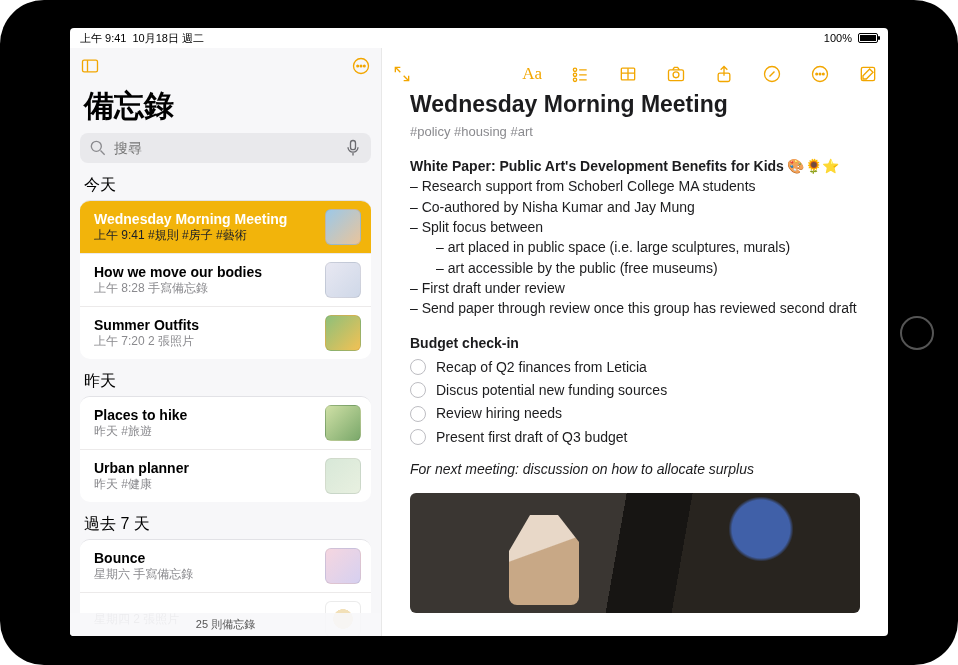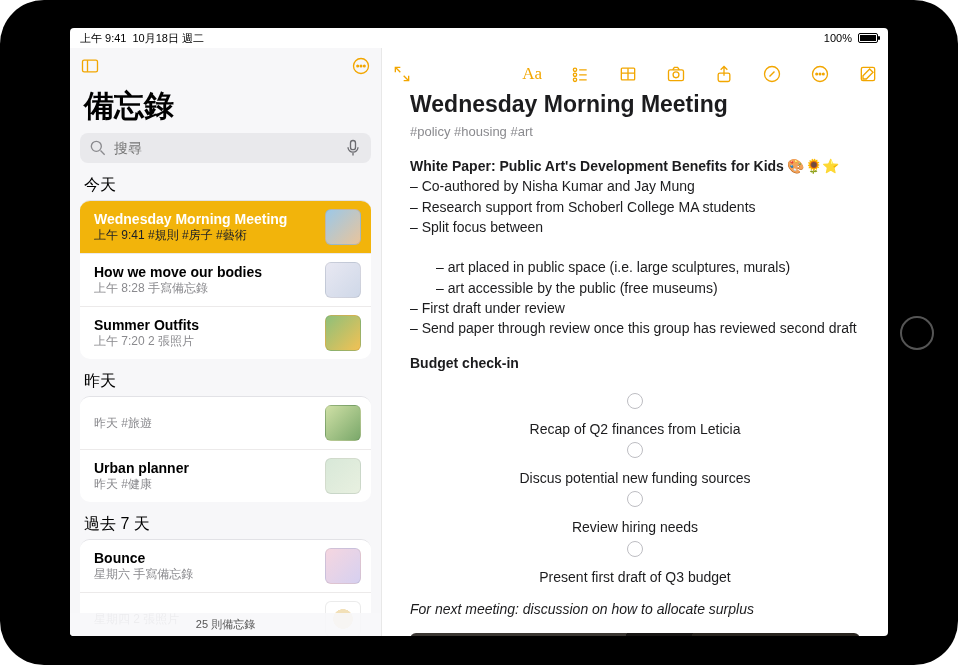--- a/index.html
+++ b/index.html
@@ -79,23 +79,23 @@
   .ed-toolbar .icon{color:#f2a600;}
   .ed-toolbar .Aa{font-family:serif; font-size:17px; color:#f2a600; font-weight:500;}
   
   .note-body { flex:1; overflow:auto; padding:4px 28px 0 28px; font-size:14px; color:#1c1c1e; line-height:1.45;}
   .note-body h1 { font-size:23px; font-weight:700; margin-bottom:2px;}
   .tags { color:#8a8a8e; font-size:13px; margin-bottom:14px;}
   .strong{font-weight:700;}
   .bul{margin-left:0;}
   .bul li{list-style:none;}
   .bul li::before{content:"– "; }
-  .sub{margin-left:26px;margin-top:20px;}
-  .section-head{font-weight:700; margin-top:14px; margin-bottom:20px;}
-  .check{display:flex; align-items:center; gap:10px; margin:3px 0;flex-direction:column;}
+  .sub{margin-left:26px;}
+  .section-head{font-weight:700; margin-top:14px; margin-bottom:4px;}
+  .check{display:flex; align-items:center; gap:10px; margin:3px 0;}
   .check .circle{width:16px;height:16px;border:1.5px solid #bdbdc2;border-radius:50%;flex-shrink:0;}
   .ital{font-style:italic; margin-top:12px;}
   .photo {
     margin-top:14px; height:120px; border-radius:6px;
     background:
       radial-gradient(circle at 78% 30%, #4060a8 0 8%, transparent 9%),
       linear-gradient(100deg,#3a3632 0 46%, #171513 46% 60%, #28241f 60% 100%);
     position:relative; overflow:hidden;
   }
   .photo::after{
@@ -193,20 +193,21 @@
                 <div class="meta">上午 7:20  2 張照片</div>
               </div>
               <div class="thumb t3"></div>
             </div>
           </div>
 
           <div class="section-label">昨天</div>
           <div class="group" style="border-radius:10px; overflow:hidden; margin:0 10px;">
             <div class="note-item">
               <div class="txt">
+                <div class="title">Places to hike</div>
                 <div class="meta">昨天  #旅遊</div>
               </div>
               <div class="thumb t4"></div>
             </div>
             <div class="note-item">
               <div class="txt">
                 <div class="title">Urban planner</div>
                 <div class="meta">昨天  #健康</div>
               </div>
               <div class="thumb t5"></div>
@@ -293,22 +294,22 @@
               </svg>
           </span>
         </div>
 
         <div class="note-body">
           <h1>Wednesday Morning Meeting</h1>
           <div class="tags">#policy #housing #art</div>
 
           <div class="strong">White Paper: Public Art's Development Benefits for Kids 🎨🌻⭐</div>
           <ul class="bul">
+            <li>Research support from Schoberl College MA students</li>
             <li>Co-authored by Nisha Kumar and Jay Mung</li>
-            <li>Research support from Schoberl College MA students</li>
             <li>Split focus between</li>
           </ul>
           <ul class="bul sub">
             <li>art placed in public space (i.e. large sculptures, murals)</li>
             <li>art accessible by the public (free museums)</li>
           </ul>
           <ul class="bul">
             <li>First draft under review</li>
             <li>Send paper through review once this group has reviewed second draft</li>
           </ul>

